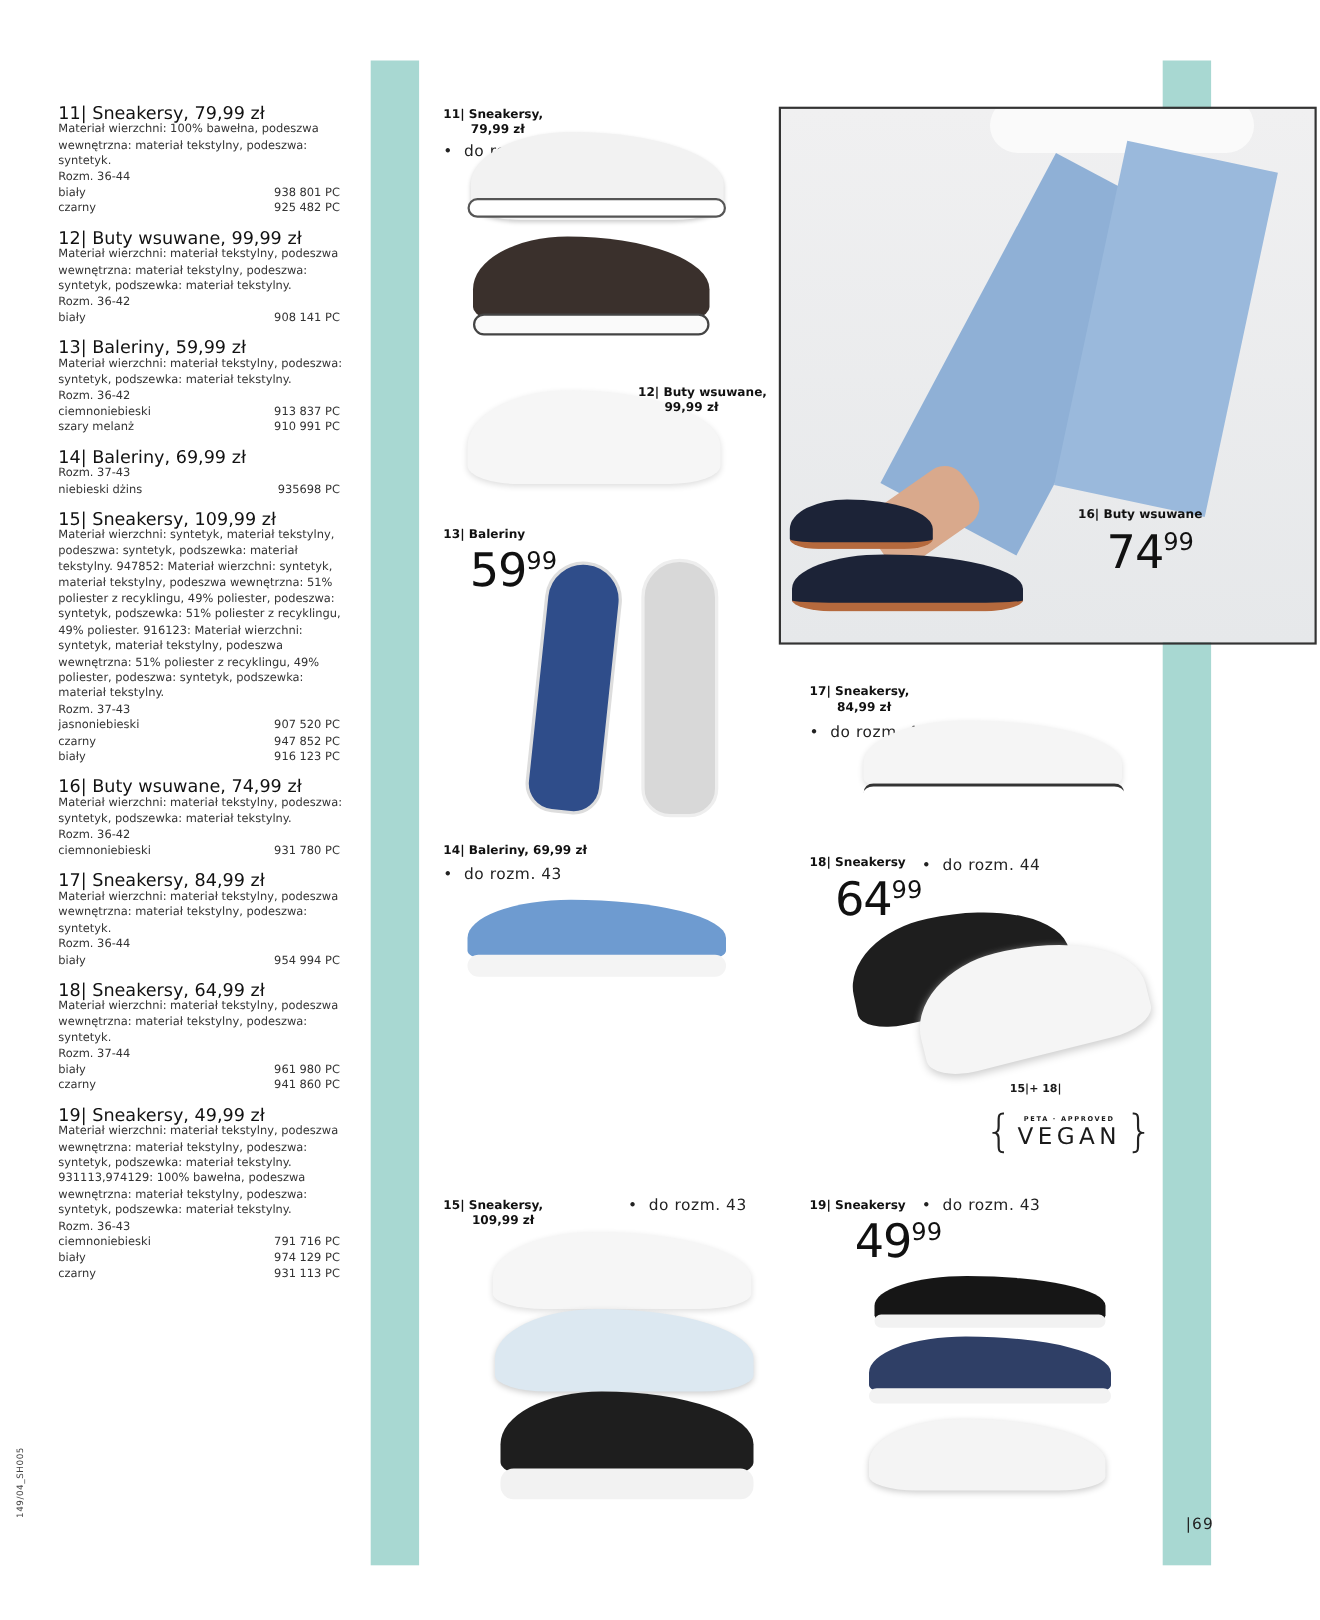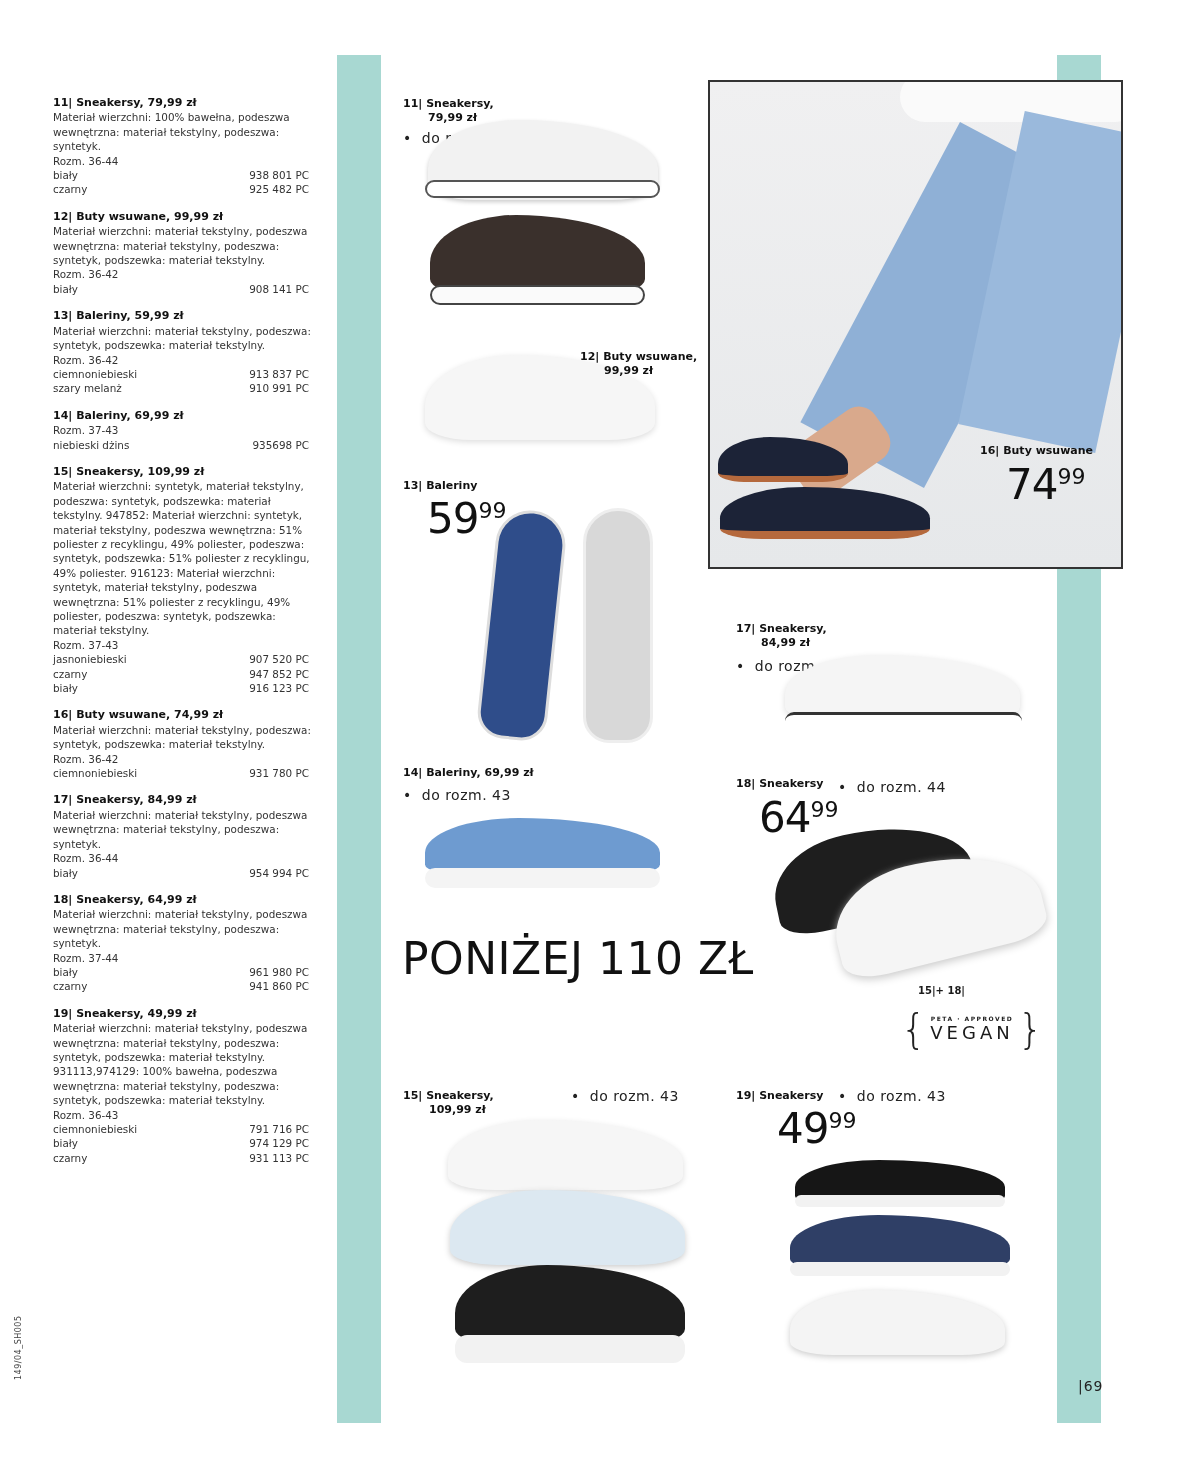--- a/index.html
+++ b/index.html
@@ -7,42 +7,42 @@
     width: 1200px; height: 1473px; background: #ffffff; position: relative; overflow: hidden;
     font-family: "DejaVu Sans", sans-serif; color: #1a1a1a;
   }
   .stripe { position: absolute; background: #a8d8d2; }
   #stripe-left { left: 337px; top: 55px; width: 44px; height: 1368px; }
   #stripe-right { left: 1057px; top: 55px; width: 44px; height: 1368px; }
 
   
   .specs { position: absolute; left: 53px; top: 96px; width: 258px; font-size: 10.4px; line-height: 14.4px; color: #333; }
   .spec { margin-bottom: 13px; }
-  .spec-title { font-weight: bold; color: #111; font-size: 11px; }
+  .spec-title { font-weight: normal; color: #111; font-size: 16px; }
   .spec-desc { white-space: normal; }
   .spec-row { display: flex; justify-content: space-between; padding-right: 2px; }
   .spec-row .code { text-align: right; }
 
   .vcode { position: absolute; left: 14px; top: 1380px; transform: rotate(-90deg); transform-origin: left top; font-size: 8px; color: #444; letter-spacing: 0.5px; }
 
   
   .label { position: absolute; font-weight: bold; font-size: 11px; line-height: 14px; color: #111; }
   .note { position: absolute; font-size: 14px; color: #222; letter-spacing: 0.5px; }
   .note::before { content: "•"; margin-right: 10px; }
   .price { position: absolute; font-size: 42px; color: #111; line-height: 1; letter-spacing: -1px; }
   .price sup { font-size: 22px; vertical-align: top; position: relative; top: 2px; letter-spacing: 0; }
 
   .headline { position: absolute; left: 402px; top: 930px; font-size: 44px; line-height: 58px; color: #111; font-family: "DejaVu Sans", sans-serif; letter-spacing: 0.5px; font-weight: normal; }
 
   .vegan-ref { position: absolute; left: 918px; top: 985px; font-size: 10px; font-weight: bold; }
   .vegan { position: absolute; left: 916px; top: 1008px; width: 112px; height: 42px; display: flex; align-items: center; justify-content: center; }
   .vegan .brace { font-size: 40px; font-weight: 200; color: #222; line-height: 1; }
   .vegan .inner { text-align: center; padding: 0 4px; }
   .vegan .small { font-size: 6px; letter-spacing: 1.5px; font-weight: bold; }
-  .vegan .big { font-size: 18px; letter-spacing: 4px; }
+  .vegan .big { font-size: 21px; letter-spacing: 4px; }
 
   .page-num { position: absolute; left: 1078px; top: 1378px; font-size: 14px; color: #222; letter-spacing: 1px; }
 
   
   .photo { position: absolute; border: 2px solid #333; background: linear-gradient(#f0f0f1, #e6e8ea); overflow: hidden; }
   .shoe { position: absolute; border-radius: 40% 60% 20% 20% / 60% 60% 20% 20%; }
   .sole { position: absolute; border-radius: 12px; }
 </style>
 </head>
 <body>
@@ -191,36 +191,35 @@
 </div>
 
 <div class="label" style="left:403px;top:766px;">14| Baleriny, 69,99 zł</div>
 <div class="note" style="left:403px;top:787px;">do rozm. 43</div>
 <div>
   <div class="shoe" style="left:425px;top:818px;width:235px;height:58px;background:#6e9bd0;"></div>
   <div class="sole" style="left:425px;top:868px;width:235px;height:20px;background:#f4f4f4;"></div>
 </div>
 
 <div class="headline">
-  <div>PONIŻEJ 110 ZŁ</div>
 </div>
 
 <div class="label" style="left:403px;top:1089px;">
   <div>15| Sneakersy,</div>
   <div style="padding-left:26px;">109,99 zł</div>
 </div>
 <div class="note" style="left:571px;top:1088px;">do rozm. 43</div>
 <div>
   <div class="shoe" style="left:448px;top:1120px;width:235px;height:70px;background:#f6f6f6;box-shadow:0 2px 6px #ddd;"></div>
   <div class="shoe" style="left:450px;top:1190px;width:235px;height:75px;background:#dce8f1;box-shadow:0 2px 6px #ccc;"></div>
   <div class="shoe" style="left:455px;top:1265px;width:230px;height:80px;background:#1e1e1e;"></div>
   <div class="sole" style="left:455px;top:1335px;width:230px;height:28px;background:#f2f2f2;"></div>
 </div>
 
-<div class="photo" style="left:708px;top:80px;width:415px;height:489px;">
+<div class="photo" style="left:708px;top:97px;width:489px;height:489px;">
   <div style="position:absolute;left:190px;top:-10px;width:240px;height:50px;background:#fafafa;border-radius:30px;"></div>
   <div style="position:absolute;left:150px;top:40px;width:140px;height:340px;background:#8fb0d6;transform:rotate(28deg);transform-origin:top left;left:250px;"></div>
   <div style="position:absolute;left:280px;top:40px;width:140px;height:320px;background:#9ab9dc;transform:rotate(12deg);"></div>
   <div style="position:absolute;left:80px;top:340px;width:100px;height:60px;background:#d9a98c;transform:rotate(-35deg);border-radius:20px;"></div>
   <div class="shoe" style="left:8px;top:355px;width:130px;height:45px;background:#1c2337;border-bottom:6px solid #b5693d;"></div>
   <div class="shoe" style="left:10px;top:405px;width:210px;height:52px;background:#1c2337;border-bottom:8px solid #b5693d;"></div>
   <div class="label" style="left:270px;top:362px;">16| Buty wsuwane</div>
   <div class="price" style="left:296px;top:382px;"><span>74</span><sup>99</sup></div>
 </div>
 

